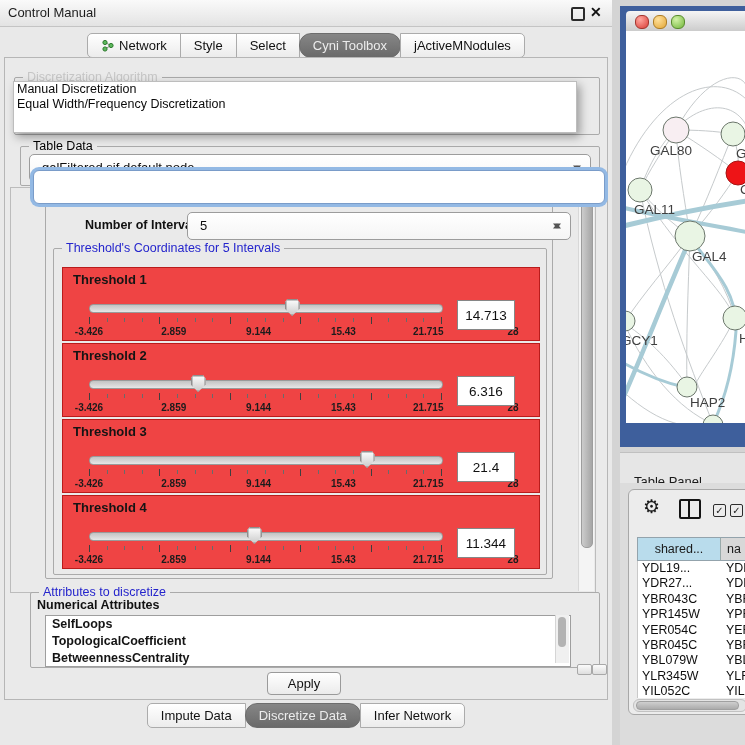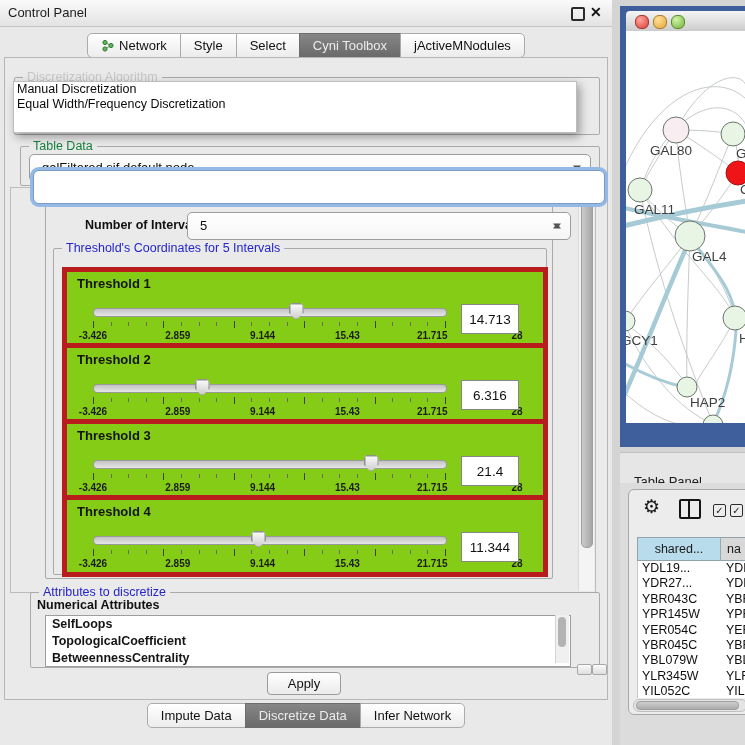--- a/index.html
+++ b/index.html
@@ -11,47 +11,47 @@
             background:linear-gradient(#fafafa,#e3e3e3);border-bottom:1px solid #c4c4c4;}
   #titlebar .ttl{position:absolute;left:8px;top:5px;font-size:13px;color:#1c1c1c;}
   #float-btn{position:absolute;left:571px;top:7px;width:10px;height:10px;border:2px solid #2a2a2a;border-radius:2px;}
   #close-btn{position:absolute;left:590px;top:4px;font-size:14px;font-weight:bold;color:#111;}
   .segrow{position:absolute;left:0;width:612px;display:flex;justify-content:center;}
   #top-tabs{top:33px;} #bottom-tabs{top:703px;}
   .seg{height:23px;line-height:23px;padding:0 13px;font-size:13px;background:linear-gradient(#ffffff,#ececec);
        border:1px solid #ababab;margin-left:-1px;color:#111;white-space:nowrap;cursor:default;}
   .seg:first-child{border-radius:5px 0 0 5px;margin-left:0;}
   .seg:last-child{border-radius:0 5px 5px 0;}
-  .seg.sel{background:linear-gradient(#868686,#6a6a6a);color:#ececec;border-color:#6d6d6d;}
+  .seg.sel{background:linear-gradient(#868686,#6a6a6a);color:#ececec;border-color:#6d6d6d;border-radius:12px;}
   .neticon{vertical-align:-2px;margin-right:5px;}
   #content{position:absolute;left:4px;top:57px;width:602px;height:641px;border:1px solid #b6b6b6;background:#eaeaea;}
   
   .group{position:absolute;border:1px solid #aaaaaa;border-radius:2px;}
   .gtitle{position:absolute;top:-8px;left:8px;background:#eaeaea;padding:0 4px;font-size:12.5px;white-space:nowrap;}
-  .t-green{color:#2db52d;} .t-blue{color:#2424cc;} .t-dim{color:#c6c6c6;} .t-black{color:#15803d;}
+  .t-green{color:#2db52d;} .t-blue{color:#2424cc;} .t-dim{color:#c6c6c6;} .t-black{color:#000000;}
   
   .combo{position:absolute;background:linear-gradient(#ffffff,#f5f5f5);border:1px solid #9c9c9c;border-radius:5px;}
   .combo .ctext{position:absolute;left:12px;top:0;bottom:0;display:flex;align-items:center;font-size:13px;color:#0d0d0d;}
   .spin{position:absolute;right:9px;top:50%;transform:translateY(-50%);width:8px;height:13px;}
   .spin::before{content:'';position:absolute;top:0;left:0;border:4px solid transparent;border-bottom:5px solid #555;}
   .spin::after{content:'';position:absolute;bottom:0;left:0;border:4px solid transparent;border-top:5px solid #555;}
   #algo-combo{left:18px;top:92px;width:570px;height:32px;border-radius:6px;background:#fff;
               border:1px solid #7a9cc9;box-shadow:0 0 0 3px #93b9e4;z-index:2;}
   
   #popup{position:absolute;left:13px;top:81px;width:562px;height:50px;background:#fff;border:1px solid #bdbdbd;
          box-shadow:3px 4px 9px rgba(0,0,0,.35);z-index:40;}
   .pph{height:15px;line-height:16px;margin-top:3px;color:#b5b5b5;text-align:center;padding-right:85px;font-size:12.5px;}
   .ppi{height:15px;line-height:15px;font-size:12.5px;padding-left:3px;color:#0a0a0a;white-space:nowrap;}
   .ppi.sel{font-weight:normal;}
   
   #viewport{position:absolute;left:10px;top:187px;width:584px;height:404px;border:1px solid #bcbcbc;background:#eaeaea;}
   .vscroll{position:absolute;right:1px;top:1px;width:15px;background:#f4f4f4;border-left:1px solid #d8d8d8;}
   .vthumb{position:absolute;left:2px;width:10px;border-radius:5px;background:linear-gradient(90deg,#cccccc,#a6a6a6);border:1px solid #9d9d9d;}
   
-  .tbox{position:absolute;left:8px;width:476px;height:72px;border:5px solid #b91c1c;background:#84cc16;}
+  .tbox{position:absolute;left:8px;width:476px;height:72px;border:1px solid #b91c1c;background:#ef4444;}
   .tlabel{position:absolute;left:10px;top:4px;font-weight:bold;font-size:13px;color:#141414;}
   .slider{position:absolute;left:26px;top:28px;width:352px;height:42px;}
   .track{position:absolute;left:0;top:8px;width:352px;height:7px;border:1px solid #9a9a9a;border-radius:4px;
          background:linear-gradient(#c3c3c3,#e6e6e6);}
   .thumb{position:absolute;top:3px;width:15px;height:17px;background:linear-gradient(#fefefe,#c9c9c9);
          clip-path:polygon(18% 0,82% 0,100% 20%,100% 56%,50% 100%,0 56%,0 20%);
          box-shadow:inset 0 0 0 1.5px #8f8f8f;}
   .ticks{position:absolute;left:0;top:21px;width:352px;height:8px;}
   .tick{position:absolute;top:1px;width:1px;height:4px;background:#6a6a6a;}
   .tick.major{top:0;height:7px;background:#3f3f3f;}
@@ -99,21 +99,21 @@
   #hscroll{position:absolute;left:4px;top:209px;width:112px;height:11px;background:#e4e4e4;border:1px solid #c2c2c2;border-radius:6px;}
   #hthumb{position:absolute;left:2px;top:1px;width:101px;height:7px;border-radius:4px;background:linear-gradient(#cfcfcf,#ababab);border:1px solid #a0a0a0;}
 </style>
 </head>
 <body>
 
 <div id="screen">
 
   <div id="left-panel">
     <div id="titlebar">
-      <span class="ttl">Control Panel</span>
+      <span class="ttl">Control Manual</span>
       <div id="float-btn"></div>
       <div id="close-btn">✕</div>
     </div>
 
     <div id="top-tabs" class="segrow">
         <div class="seg"><svg class="neticon" width="13" height="13" viewBox="0 0 13 13">
             <path d="M4 3.5 L10 6.5 M4 10 L10 6.5" stroke="#8a8a8a" fill="none"></path>
             <circle cx="4" cy="3.5" r="2.1" fill="#5cb85c" stroke="#2d7a2d"></circle>
             <circle cx="4" cy="10" r="2.1" fill="#5cb85c" stroke="#2d7a2d"></circle>
             <circle cx="10" cy="6.5" r="2.1" fill="#5cb85c" stroke="#2d7a2d"></circle>

